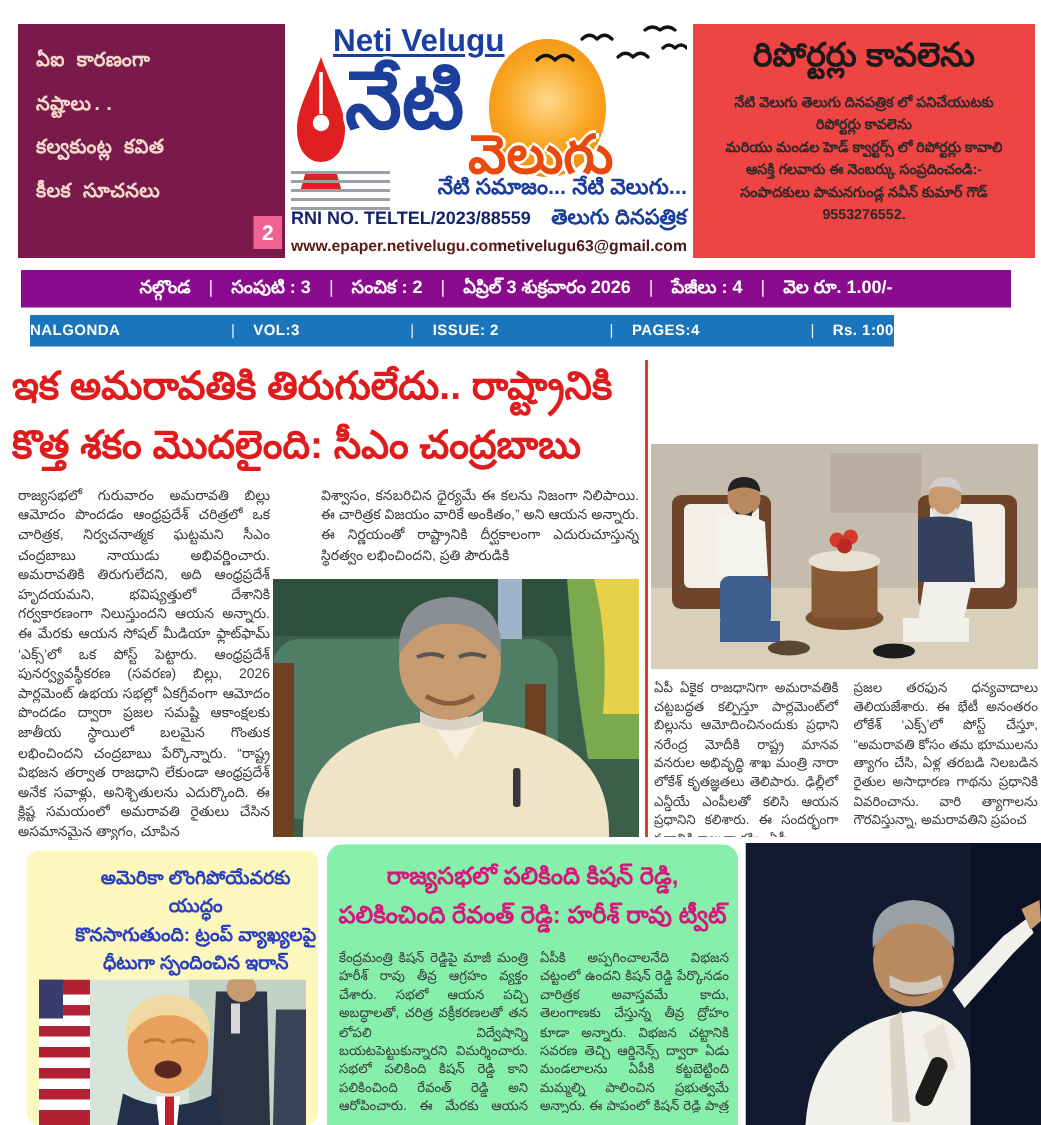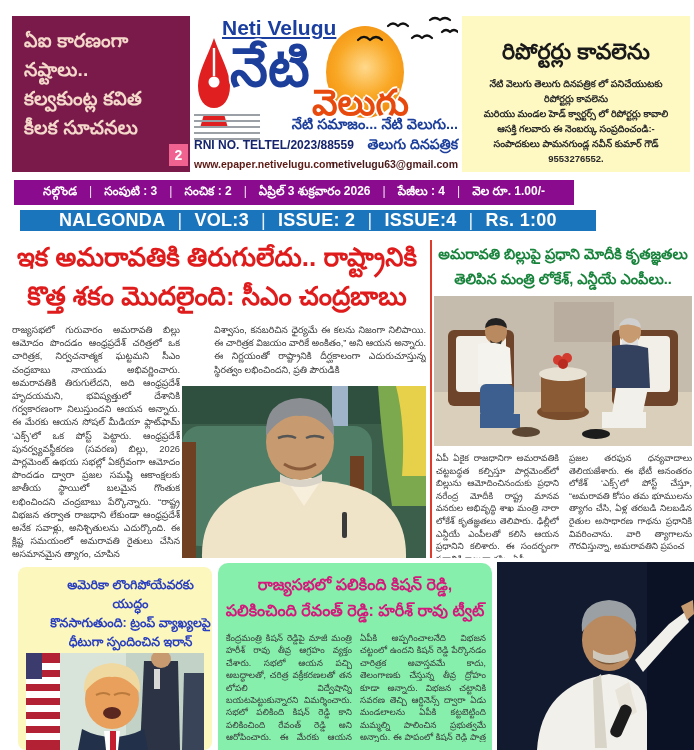--- a/index.html
+++ b/index.html
@@ -7,21 +7,21 @@
   body { font-family:"Liberation Sans", sans-serif; }
   .page {
     position:relative; width:694px; height:750px; margin:0 auto;
     background:#ffffff; overflow:hidden;
   }
   
   .promo-box {
     position:absolute; left:12px; top:16px; width:178px; height:156px;
     background:#7a1a4b; color:#f4d9ca; padding:10px 8px 0 12px;
   }
-  .promo-box .ln { font-size:19px; font-weight:bold; line-height:29px; letter-spacing:.2px; }
+  .promo-box .ln { font-size:13px; font-weight:bold; line-height:29px; letter-spacing:.2px;font-family:Liberation Mono, monospace; }
   .promo-badge {
     position:absolute; right:2px; bottom:6px; width:19px; height:22px;
     background:#f0628f; color:#ffffff; font-size:14px; font-weight:bold;
     display:flex; align-items:center; justify-content:center;
   }
   .masthead { position:absolute; left:194px; top:10px; width:264px; height:164px; }
   .logo-latin { position:absolute; left:28px; top:6px; color:#1b3fa0; font-size:21px; font-weight:bold;text-decoration:underline; }
   .nib { position:absolute; left:2px; top:28px; }
   .sun { position:absolute; left:132px; top:16px; width:78px; height:92px; border-radius:50%;
          background:radial-gradient(circle at 50% 45%, #ffd98c 0%, #f9a825 45%, #ef7d00 100%); }
@@ -33,32 +33,32 @@
   .paper-lines { position:absolute; left:0px; top:104px; width:66px; }
   .paper-lines div { height:2px; background:#9aa0a6; margin-bottom:4px; }
   .tagline { position:absolute; left:70px; top:106px; width:194px; text-align:right;
              color:#1d3f9c; font-size:14.5px; font-weight:bold; }
   .rni { position:absolute; left:0px; top:128px; color:#16246d; font-size:12px; font-weight:bold; }
   .ptype { position:absolute; right:0px; top:126px; color:#1d3f9c; font-size:14px; font-weight:bold; }
   .site { position:absolute; left:0px; top:148px; color:#5c1a14; font-size:10.5px; font-weight:bold; }
   .email { position:absolute; right:0px; top:148px; color:#4a1a1a; font-size:10.5px; font-weight:bold; }
   .ad-box {
     position:absolute; left:462px; top:16px; width:228px; height:156px;
-    background:#fef9c3; text-align:center; padding-top:23px; color:#1a1a1a;
+    background:#ef4444; text-align:center; padding-top:8px; color:#1a1a1a;
   }
   .ad-title { font-size:22px; font-weight:bold; margin-bottom:6px; }
   .ad-box .ln { font-size:9.5px; font-weight:bold; line-height:15px; color:#2a2a2a; }
   
   .bar { position:absolute; display:flex; align-items:center; justify-content:center; color:#fff; font-weight:bold; }
   .bar span + span::before { content:"|"; margin:0 12px; font-weight:normal; opacity:.9; }
-  .bar-te { left:14px; top:180px; width:560px; height:25px; background:#8a0b8e; font-size:12px; }
-  .bar-en { left:20px; top:210px; width:576px; height:21px; background:#1b75bc; font-size:18px; letter-spacing:.3px; }
+  .bar-te { left:14px; top:180px; width:660px; height:25px; background:#8a0b8e; font-size:12px; }
+  .bar-en { left:20px; top:210px; width:576px; height:21px; background:#1b75bc; font-size:10px; letter-spacing:.3px;justify-content:space-between; }
   
   .lead-headline {
-    position:absolute; left:8px; top:238px; width:418px; text-align:center;
+    position:absolute; left:8px; top:238px; width:418px; 
     color:#e01b1b; font-size:26px; font-weight:bold; line-height:39px;
   }
   .lead-body { position:absolute; left:12px; top:324px; width:414px; height:236px;
                font-size:9.3px; line-height:13.2px; color:#3a3a3a; text-align:justify; }
   .lead-col1 { position:absolute; left:0; top:0; width:168px; height:236px; overflow:hidden; }
   .lead-col2 { position:absolute; left:202px; top:0; width:212px; height:60px; overflow:hidden; }
   .lead-photo { position:absolute; left:170px; top:62px; width:244px; height:172px; }
   .vdivider { position:absolute; left:430px; top:240px; width:2px; height:318px; background:#dd3b2b; }
   .right-headline {
     position:absolute; left:436px; top:242px; width:254px; text-align:center;
@@ -154,21 +154,21 @@
     <span>సంపుటి : 3</span>
     <span>సంచిక : 2</span>
     <span>ఏప్రిల్ 3 శుక్రవారం 2026</span>
     <span>పేజీలు : 4</span>
     <span>వెల రూ. 1.00/-</span>
   </div>
   <div class="bar bar-en">
     <span>NALGONDA</span>
     <span>VOL:3</span>
     <span>ISSUE: 2</span>
-    <span>ISSUE:4</span>
+    <span>PAGES:4</span>
     <span>Rs. 1:00</span>
   </div>
 
   <div class="lead-headline">
     <div>ఇక అమరావతికి తిరుగులేదు.. రాష్ట్రానికి</div>
     <div>కొత్త శకం మొదలైంది: సీఎం చంద్రబాబు</div>
   </div>
 
   <div class="lead-body">
     <div class="lead-col1">రాజ్యసభలో గురువారం అమరావతి బిల్లు ఆమోదం పొందడం ఆంధ్రప్రదేశ్ చరిత్రలో ఒక చారిత్రక, నిర్వచనాత్మక ఘట్టమని సీఎం చంద్రబాబు నాయుడు అభివర్ణించారు. అమరావతికి తిరుగులేదని, అది ఆంధ్రప్రదేశ్ హృదయమని, భవిష్యత్తులో దేశానికి గర్వకారణంగా నిలుస్తుందని ఆయన అన్నారు. ఈ మేరకు ఆయన సోషల్ మీడియా ఫ్లాట్‌ఫామ్ ‘ఎక్స్’లో ఒక పోస్ట్ పెట్టారు. ఆంధ్రప్రదేశ్ పునర్వ్యవస్థీకరణ (సవరణ) బిల్లు, 2026 పార్లమెంట్ ఉభయ సభల్లో ఏకగ్రీవంగా ఆమోదం పొందడం ద్వారా ప్రజల సమష్టి ఆకాంక్షలకు జాతీయ స్థాయిలో బలమైన గొంతుక లభించిందని చంద్రబాబు పేర్కొన్నారు. “రాష్ట్ర విభజన తర్వాత రాజధాని లేకుండా ఆంధ్రప్రదేశ్ అనేక సవాళ్లు, అనిశ్చితులను ఎదుర్కొంది. ఈ క్లిష్ట సమయంలో అమరావతి రైతులు చేసిన అసమానమైన త్యాగం, చూపిన</div>
@@ -190,24 +190,20 @@
         <path d="M84 50 Q82 14 118 12 Q154 14 152 50 Q136 28 118 30 Q100 28 84 50 Z" fill="#8b8f93"></path>
         <path d="M96 52 Q106 48 114 52 M124 52 Q132 48 142 52" stroke="#555" stroke-width="2.5" fill="none"></path>
         <path d="M102 78 Q118 88 134 78" stroke="#8a5c3c" stroke-width="3" fill="none"></path>
         <path d="M98 88 Q118 100 140 88 L140 96 Q118 106 98 96 Z" fill="#d9d3c8"></path>
       </svg>
     </div>
   </div>
 
   <div class="vdivider"></div>
 
-  <div class="right-headline">
-    <div>అమరావతి బిల్లుపై ప్రధాని మోదీకి కృతజ్ఞతలు</div>
-    <div>తెలిపిన మంత్రి లోకేశ్, ఎన్డీయే ఎంపీలు..</div>
-  </div>
 
   <div class="right-photo">
     <svg width="258" height="150" viewBox="0 0 258 150">
       <rect width="258" height="150" fill="#cdc3b4"></rect>
       <rect x="0" y="0" width="258" height="96" fill="#c6bcae"></rect>
       <rect x="120" y="6" width="60" height="40" fill="#b8ad9e"></rect>
       <rect x="0" y="96" width="258" height="54" fill="#d9cfba"></rect>
       <rect x="14" y="34" width="66px" height="76" rx="6" fill="#6e452a"></rect>
       <rect x="22" y="40" width="50" height="56" rx="4" fill="#f2efe8"></rect>
       <rect x="178" y="34" width="66" height="76" rx="6" fill="#6e452a"></rect>

